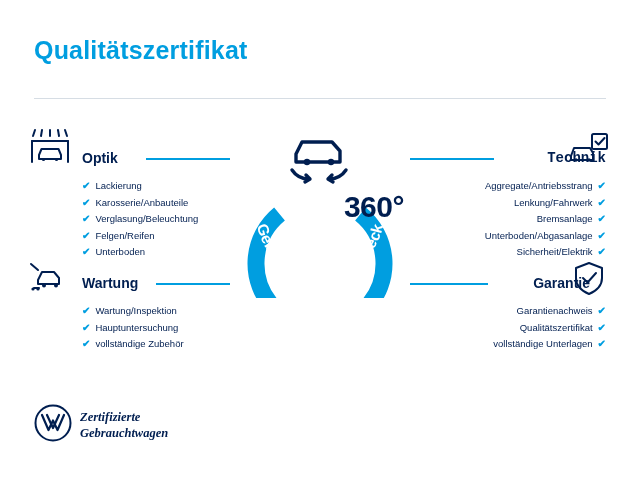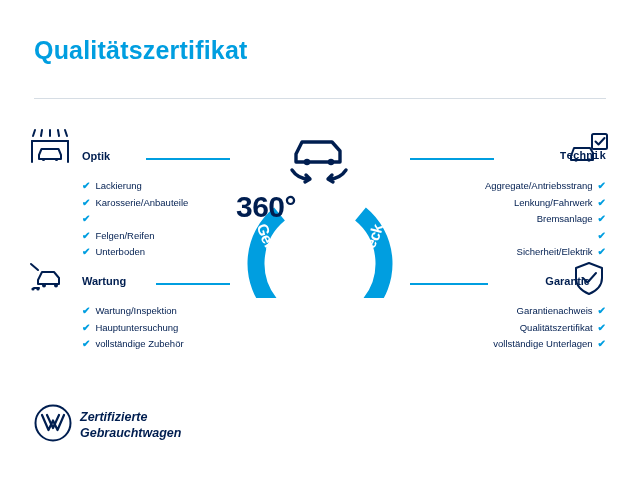--- a/index.html
+++ b/index.html
@@ -36,21 +36,21 @@
     left: 34px;
     top: 98px;
     width: 572px;
     height: 1px;
     background: #d6dde4;
   }
 
   
   .section-head {
     position: absolute;
-    font-size: 11px;
+    font-size: 14px;
     font-weight: bold;
     color: #001e50;
     white-space: nowrap;
   }
   .head-rule {
     position: absolute;
     height: 2px;
     background: #009ee0;
   }
 
@@ -90,21 +90,21 @@
     left: 236px;
     top: 118px;
     width: 168px;
     height: 180px;
   }
   .badge .deg {
     position: absolute;
     left: 0;
     top: 72px;
     width: 168px;
-    text-align: left;
+    text-align: right;
     font-size: 30px;
     font-weight: bold;
     color: #001e50;
     letter-spacing: -0.5px;
   }
 
   
   .footer-logo {
     position: absolute;
     left: 34px;
@@ -112,20 +112,21 @@
   }
   .footer-text {
     position: absolute;
     left: 80px;
     top: 409px;
     font-size: 12.5px;
     font-weight: bold;
     color: #001e50;
     line-height: 16px;
     font-style: italic;
+    font-family: Liberation Serif, serif;
   }
 </style>
 </head>
 <body>
 
 <div class="page">
 
   <div class="title">Qualitätszertifikat</div>
   <div class="title-rule"></div>
 
@@ -154,20 +155,21 @@
     <div class="row">
         <span class="check">✔</span>
         <span>Lackierung</span>
       </div>
     <div class="row">
         <span class="check">✔</span>
         <span>Karosserie/Anbauteile</span>
       </div>
     <div class="row">
         <span class="check">✔</span>
+        <span>Verglasung/Beleuchtung</span>
       </div>
     <div class="row">
         <span class="check">✔</span>
         <span>Felgen/Reifen</span>
       </div>
     <div class="row">
         <span class="check">✔</span>
         <span>Unterboden</span>
       </div>
   </div>
@@ -192,20 +194,21 @@
       </div>
     <div class="row">
         <span>Lenkung/Fahrwerk</span>
         <span class="check">✔</span>
       </div>
     <div class="row">
         <span>Bremsanlage</span>
         <span class="check">✔</span>
       </div>
     <div class="row">
+        <span>Unterboden/Abgasanlage</span>
         <span class="check">✔</span>
       </div>
     <div class="row">
         <span>Sicherheit/Elektrik</span>
         <span class="check">✔</span>
       </div>
   </div>
 
   <div class="icon-box" style="left:28px; top:258px;">
     <svg width="46" height="38" viewBox="0 0 46 38">

